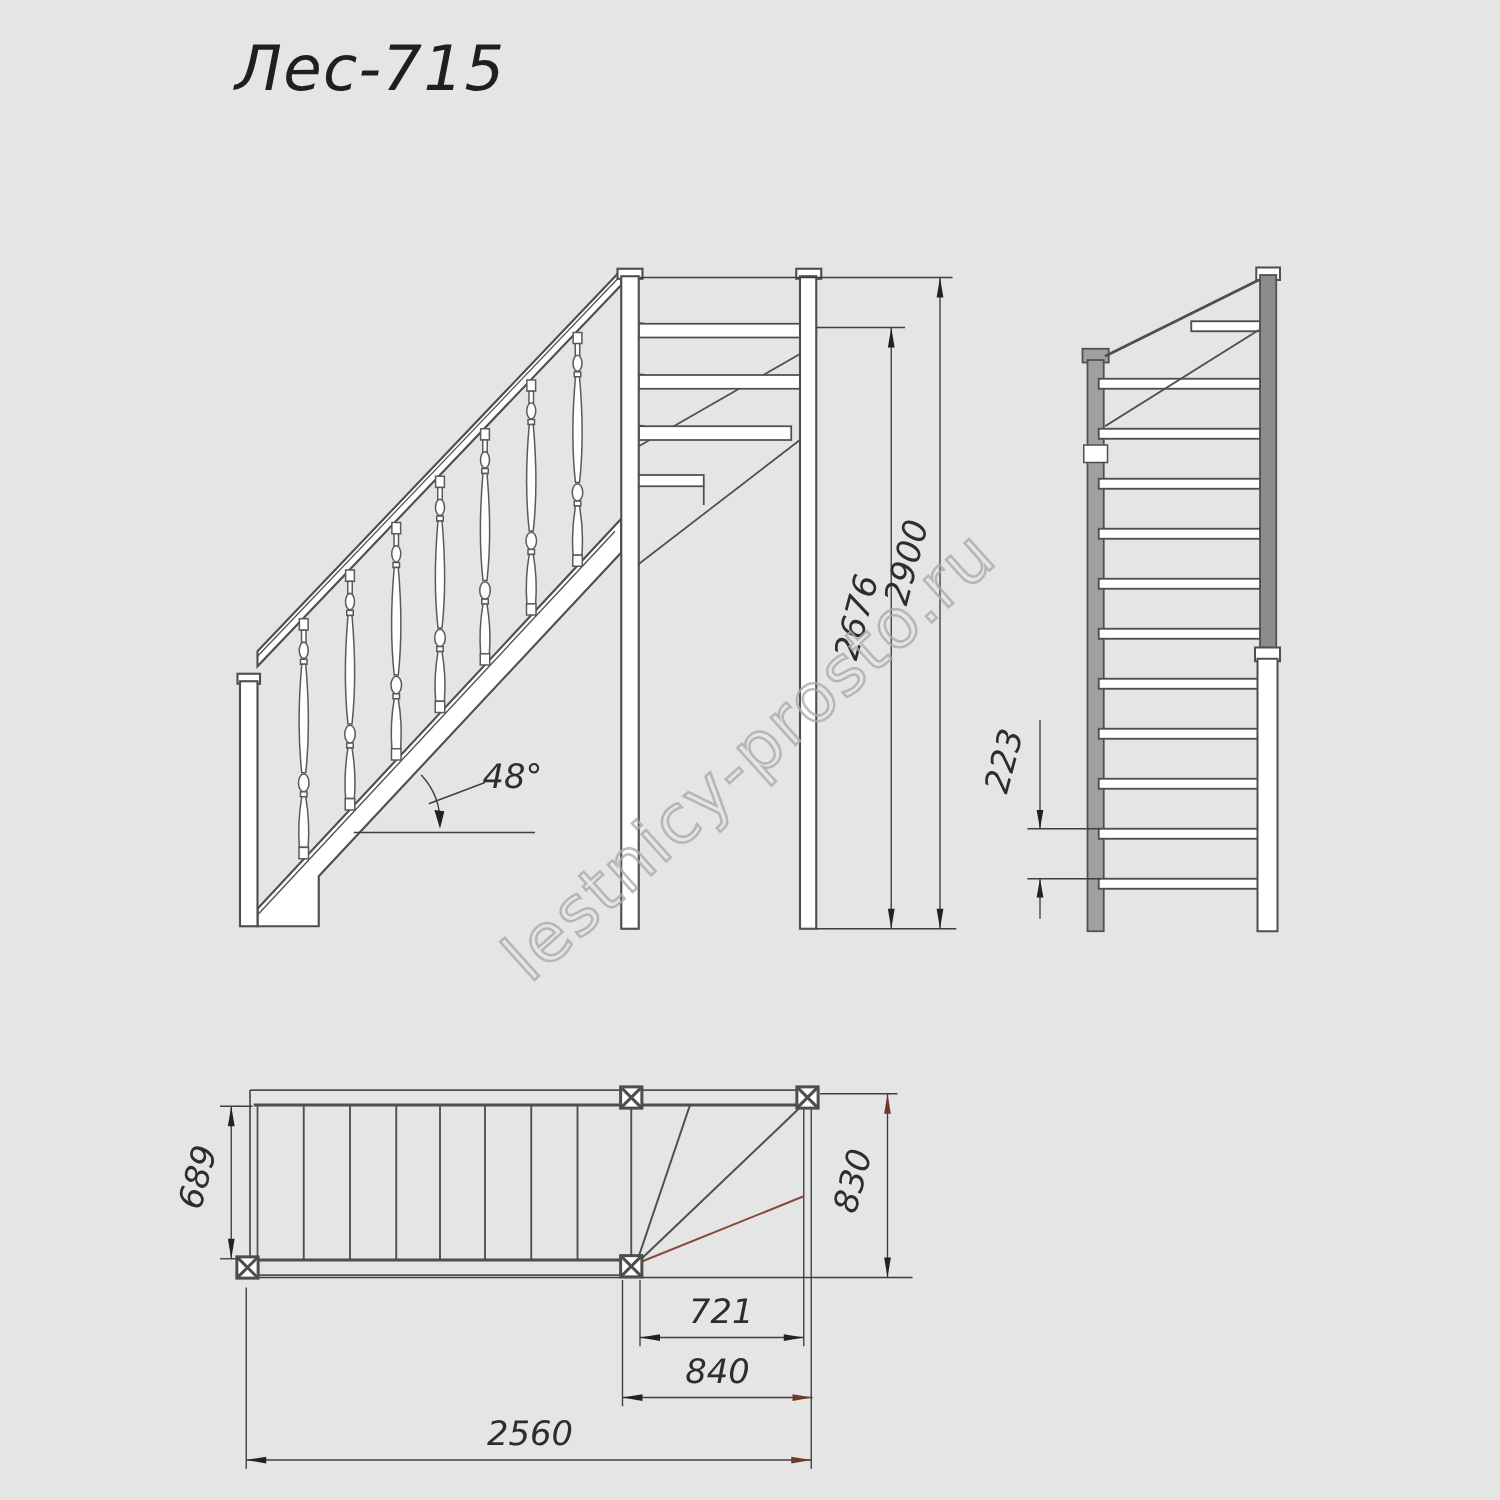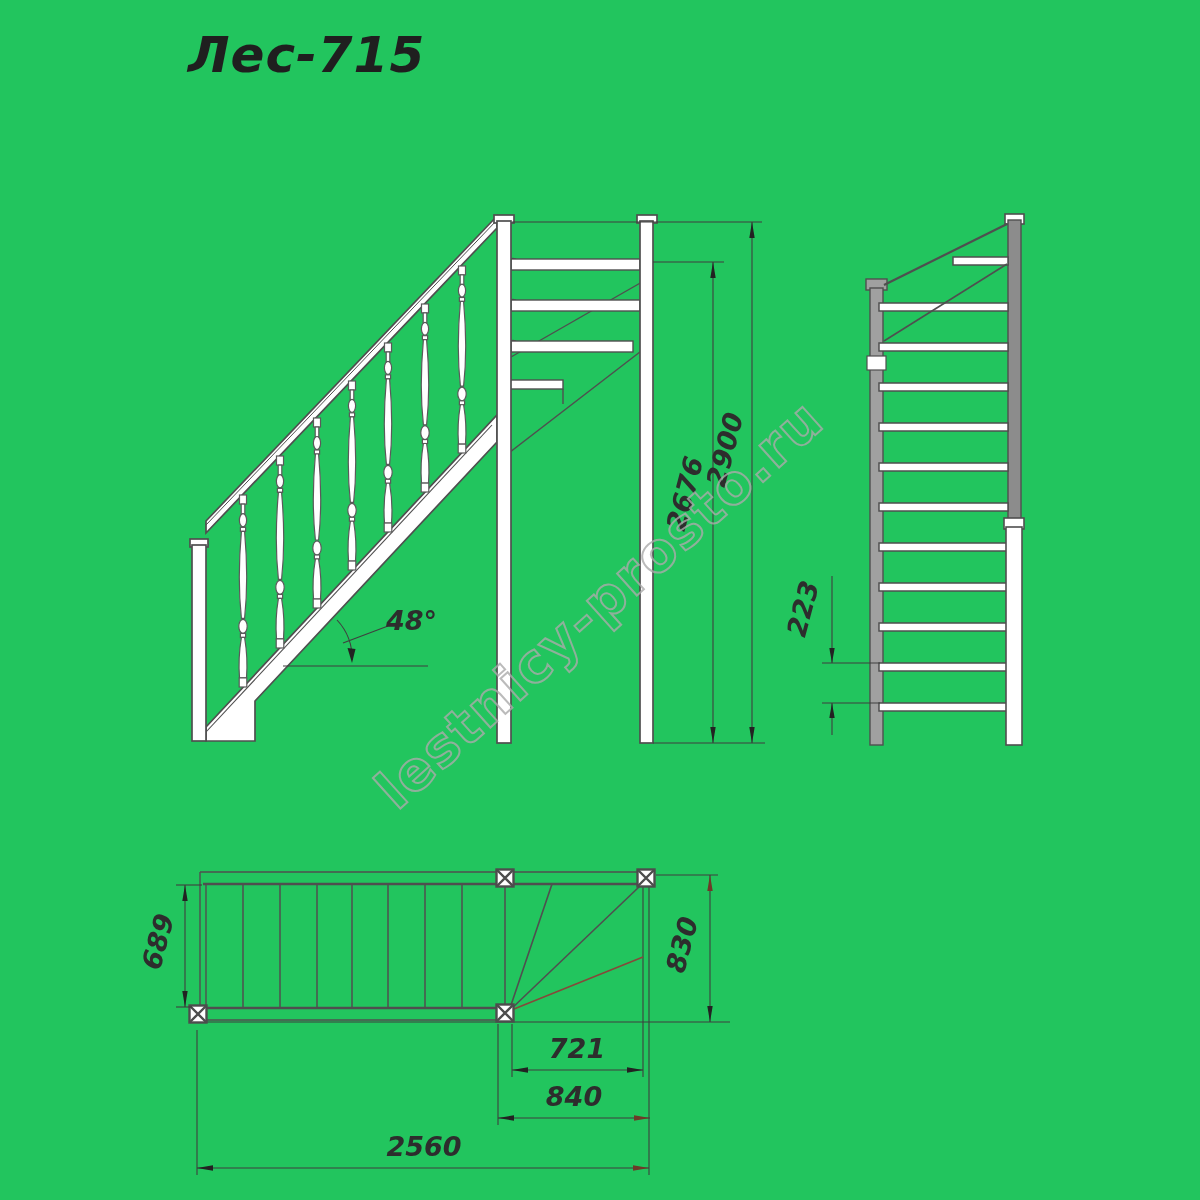--- a/index.html
+++ b/index.html
@@ -1,17 +1,17 @@
 <!DOCTYPE html>
 <html><head>
 <meta charset="utf-8">
 <style>
   html,body{margin:0;padding:0;background:#ffffff;}
-  .canvas{position:relative;width:1200px;height:1200px;background:#22c55e;overflow:hidden;
-          font-family:"DejaVu Sans","Liberation Sans",sans-serif;font-weight:bold;}
+  .canvas{position:relative;width:1200px;height:1200px;background:#e5e5e5;overflow:hidden;
+          font-family:"DejaVu Sans","Liberation Sans",sans-serif;}
   svg{display:block;}
   text{font-family:"DejaVu Sans","Liberation Sans",sans-serif;}
   .dimtxt{font-style:italic;font-size:27px;fill:#2d2d2d;}
   .titletxt{font-style:italic;font-size:50px;fill:#1f1f1f;letter-spacing:1px;}
   .angletxt{font-style:italic;font-size:27px;fill:#2d2d2d;}
   .wmtxt{font-size:54px;letter-spacing:2px;fill:none;stroke:#ababab;stroke-width:2;opacity:.8;}
   .ln{stroke:#4f4f4f;fill:none;}
   .thin{stroke:#3f3f3f;stroke-width:1.1;fill:none;}
   .white{fill:#ffffff;stroke:#4f4f4f;}
 </style>

